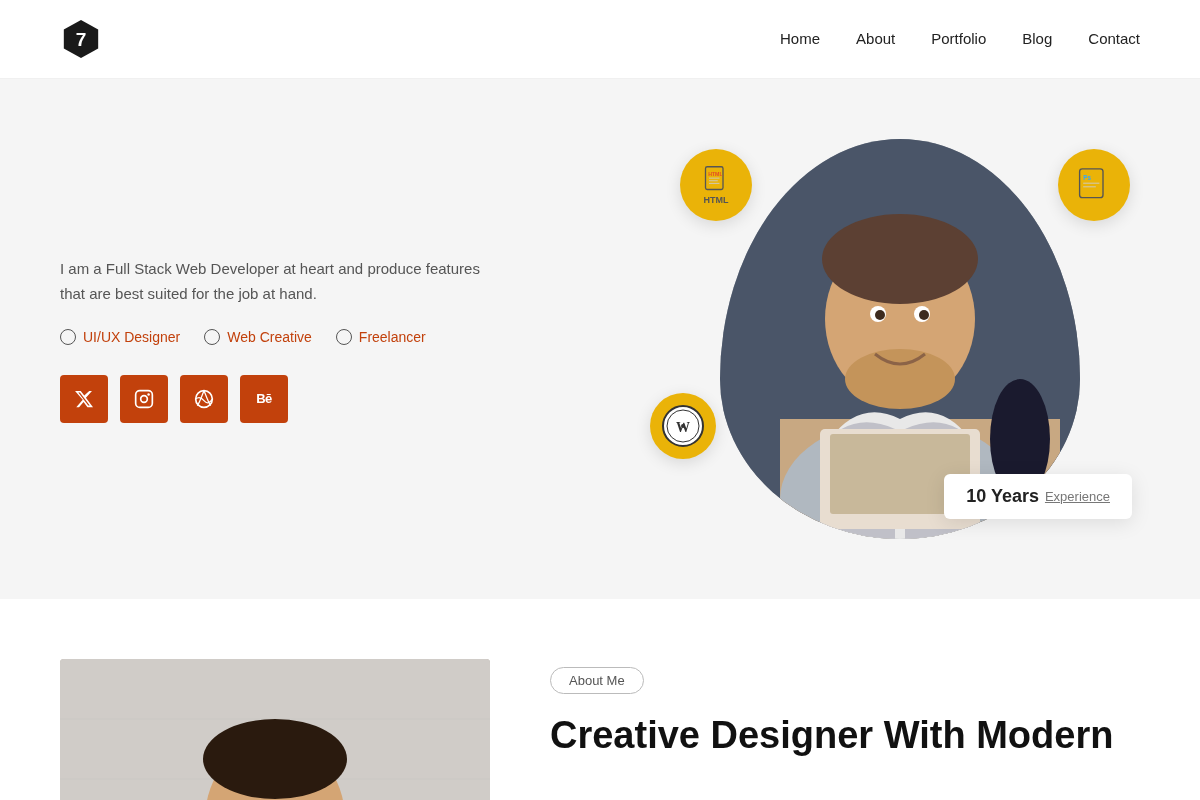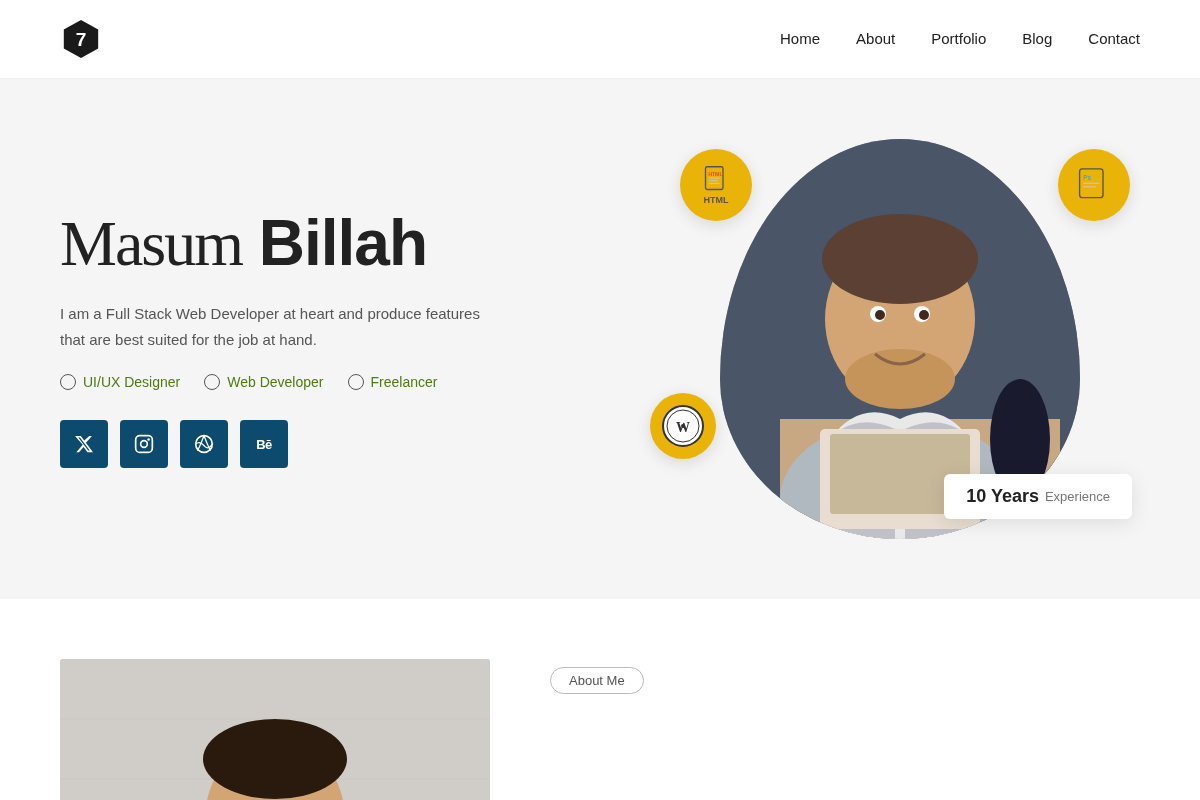--- a/index.html
+++ b/index.html
@@ -33,28 +33,28 @@
     }
     .hero-name .thin {
       font-weight: 300;
       font-family: 'Georgia', serif;
       font-style: normal;
       letter-spacing: -2px;
     }
     .hero-name .bold { font-weight: 900; }
     .hero-desc { font-size: 15px; color: #555; line-height: 1.7; margin-bottom: 22px; max-width: 440px; }
     .hero-roles { display: flex; gap: 24px; margin-bottom: 30px; }
-    .hero-role { display: flex; align-items: center; gap: 7px; font-size: 14px; color: #4d7c0f; }
+    .hero-role { display: flex; align-items: center; gap: 7px; font-size: 14px; color: #c2410c; }
     .role-circle {
       width: 16px; height: 16px; border-radius: 50%;
       border: 1.5px solid #555; display: inline-block; flex-shrink: 0;
     }
     .social-icons { display: flex; gap: 12px; }
     .social-btn {
-      width: 48px; height: 48px; background: #0c4a6e; color: #fff;
+      width: 48px; height: 48px; background: #c2410c; color: #fff;
       display: flex; align-items: center; justify-content: center;
       border-radius: 4px; cursor: pointer; font-size: 18px;
       border: none; transition: background 0.2s;
     }
 
     
     .hero-right {
       flex: 1; display: flex; justify-content: center; align-items: center;
       position: relative; max-width: 480px;
     }
@@ -77,21 +77,21 @@
     .badge-html { width: 72px; height: 72px; top: 10px; left: 20px; flex-direction: column; gap: 2px; }
     .badge-ps { width: 72px; height: 72px; top: 10px; right: 10px; }
     .badge-wp { width: 66px; height: 66px; bottom: 80px; left: -10px; }
     .experience-badge {
       position: absolute; bottom: 20px; right: 8px;
       background: #fff; padding: 12px 22px; border-radius: 6px;
       box-shadow: 0 4px 20px rgba(0,0,0,0.10);
       display: flex; align-items: center; gap: 6px; font-size: 14px;
     }
     .exp-num { font-weight: 900; font-size: 18px; }
-    .exp-text { color: #777; font-size: 13px; }
+    .exp-text { color: #777; font-size: 13px; text-decoration: underline; }
 
     
     .about-section {
       display: flex; align-items: flex-start; gap: 60px;
       padding: 60px 60px 40px 60px;
       background: #fff;
       min-height: 290px;
     }
     .about-img-wrap {
       width: 430px; height: 280px; flex-shrink: 0;
@@ -126,33 +126,29 @@
     <li><a href="#">Home</a></li>
     <li><a href="#">About</a></li>
     <li><a href="#">Portfolio</a></li>
     <li><a href="#">Blog</a></li>
     <li><a href="#">Contact</a></li>
   </ul>
 </nav>
 
 <section class="hero">
   <div class="hero-left">
-    <h1 class="hero-name">
-      <span class="thin">Masum</span>
-      <span class="bold">Billah</span>
-    </h1>
     <p class="hero-desc">I am a Full Stack Web Developer at heart and produce features that are best suited for the job at hand.</p>
     <div class="hero-roles">
       <div class="hero-role">
         <span class="role-circle"></span>
         <span>UI/UX Designer</span>
       </div>
       <div class="hero-role">
         <span class="role-circle"></span>
-        <span>Web Developer</span>
+        <span>Web Creative</span>
       </div>
       <div class="hero-role">
         <span class="role-circle"></span>
         <span>Freelancer</span>
       </div>
     </div>
     <div class="social-icons">
       <button class="social-btn">
         <svg width="20" height="20" viewBox="0 0 24 24" fill="white">
             <path d="M18.244 2.25h3.308l-7.227 8.26 8.502 11.24H16.17l-4.714-6.231-5.401 6.231H2.744l7.73-8.835L1.254 2.25H8.08l4.252 5.622zm-1.161 17.52h1.833L7.084 4.126H5.117z"></path>
@@ -274,16 +270,16 @@
         <ellipse cx="195" cy="155" r="7" fill="#b8905a"></ellipse>
         <ellipse cx="235" cy="155" r="7" fill="#b8905a"></ellipse>
         <path d="M195 185 Q215 200 235 185" stroke="#9a7040" stroke-width="2" fill="none"></path>
       </svg>
     </div>
   </div>
 
   <div class="about-content">
     <span class="about-tag">About Me</span>
     <h2 class="about-title">
-      <br>
+      <span>Creative Designer With Modern</span><br>
     </h2>
   </div>
 </section>
 
 </body></html>

